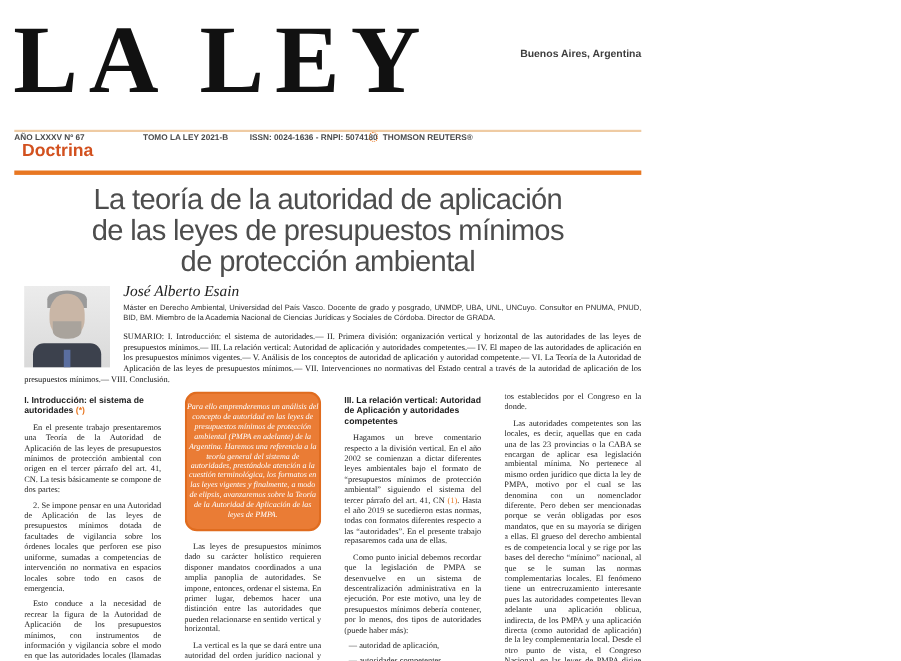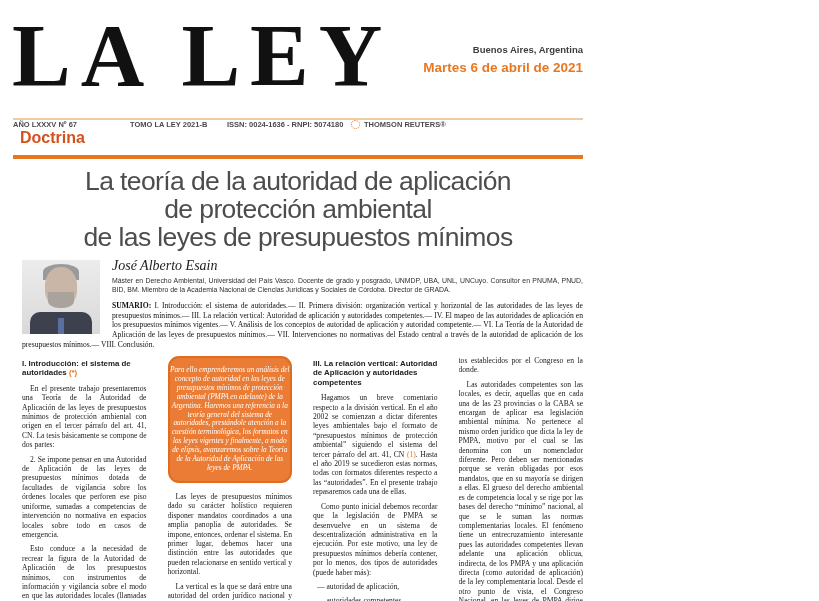--- a/index.html
+++ b/index.html
@@ -17,21 +17,21 @@
   .mast-date  { font-size:13.5px; font-weight:700; color:#E87722; }
 
   
   .infobar { position:absolute; left:13px; top:104px; width:570px; height:12px;
              font-family:"Liberation Sans", sans-serif; font-size:7.5px;
              font-weight:700; color:#4a4a4a; }
   .infobar span { position:absolute; top:16px; white-space:nowrap; }
   .ib-edition { left:0; }
   .ib-tome { left:117px; }
   .ib-issn { left:214px; }
-  .ib-logo { left:322px; display:flex; align-items:center; gap:4px;padding-left:16px; }
+  .ib-logo { left:322px; display:flex; align-items:center; gap:4px; }
   .tr-icon { display:inline-block; width:9px; height:9px; border:1.6px dotted #E87722;
              border-radius:50%; }
   .rule-thin { position:absolute; left:13px; top:118px; width:570px; height:1.5px;
                background:#EFCBA3; }
 
   
   .section-label { position:absolute; left:20px; top:129px;
                    font-family:"Liberation Sans", sans-serif; font-weight:700;
                    font-size:16px; color:#D2511F; }
   .rule-thick { position:absolute; left:13px; top:155px; width:570px; height:3.5px;
@@ -55,21 +55,21 @@
   .photo .suit { position:absolute; left:8px; bottom:0; width:62px; height:22px;
                  background:#3c414d; border-radius:10px 10px 0 0; }
   .photo .tie { position:absolute; left:36px; bottom:0; width:6px; height:16px;
                 background:#5a6ea0; }
   .author-name { font-family:"Liberation Serif", serif; font-style:italic;
                  font-size:14px; color:#222; margin-bottom:3px; }
   .author-bio { font-family:"Liberation Sans", sans-serif; font-size:6.9px;
                 line-height:8.6px; color:#2e2e2e; text-align:justify; margin-bottom:7px; }
   .sumario { font-family:"Liberation Serif", serif; font-size:7.6px; line-height:9.6px;
              color:#111; text-align:justify; }
-  .sumario b { font-weight:700; }
+  .sumario b { font-weight:400; }
 
   
   .cols { position:absolute; left:22px; top:356px; width:561px; height:263px;
           display:grid; grid-template-columns:repeat(4,1fr); gap:0 21px; overflow:hidden; }
   .col { overflow:hidden; }
   .col .h { font-family:"Liberation Sans", sans-serif; font-weight:700;
             font-size:7.9px; line-height:9.4px; color:#222; margin:3px 0 6px 0; }
   .col p { font-size:7.6px; line-height:9.4px; text-align:justify;
            text-indent:8px; margin-bottom:5px; }
   .col p.cont { text-indent:0; }
@@ -81,41 +81,40 @@
                 font-size:7.3px; line-height:8.9px; }
 </style>
 </head>
 <body>
 
 <div class="page">
 
   <div class="mast-logo">LA LEY</div>
   <div class="mast-right">
     <div class="mast-place">Buenos Aires, Argentina</div>
-    <div class="mast-date">Martes 6 de abril de 2021</div>
   </div>
 
   <div class="infobar">
     <span class="ib-edition">AÑO LXXXV Nº 67</span>
     <span class="ib-tome">TOMO LA LEY 2021-B</span>
     <span class="ib-issn">ISSN: 0024-1636 - RNPI: 5074180</span>
     <span class="ib-logo">
         <i class="tr-icon"></i>
         <b>THOMSON REUTERS®</b>
       </span>
   </div>
   <div class="rule-thin"></div>
 
   <div class="section-label">Doctrina</div>
   <div class="rule-thick"></div>
 
   <div class="title">
     <div>La teoría de la autoridad de aplicación</div>
+    <div>de las leyes de presupuestos mínimos</div>
     <div>de protección ambiental</div>
-    <div>de las leyes de presupuestos mínimos</div>
   </div>
 
   <div class="author-block">
     <div class="photo">
       <div class="hair"></div>
       <div class="head"></div>
       <div class="beard"></div>
       <div class="suit"></div>
       <div class="tie"></div>
     </div>

